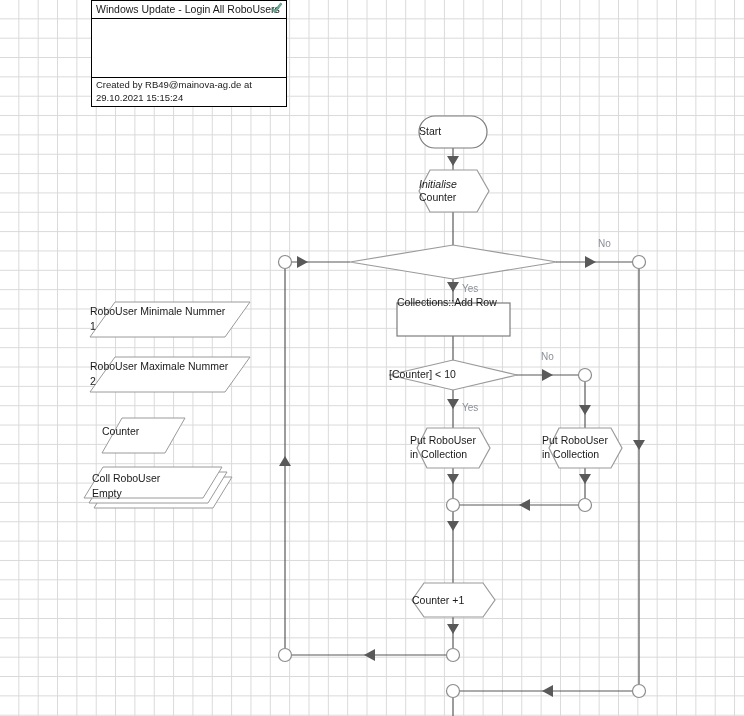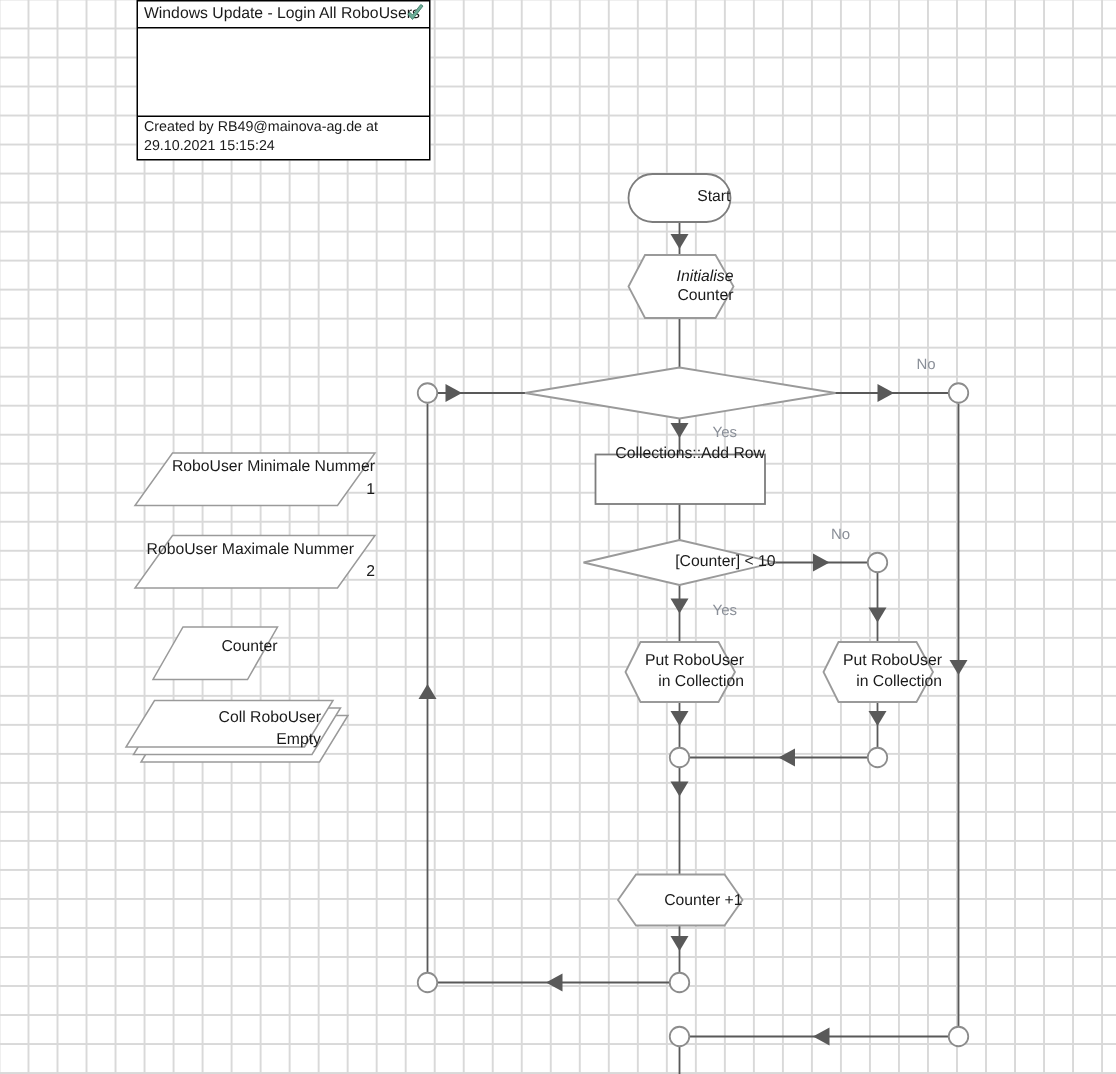--- a/index.html
+++ b/index.html
@@ -66,34 +66,33 @@
     font-size: 9.5px;
     line-height: 12.5px;
     color: #1a1a1a;
     border-bottom: 1px solid #a3a3a3;
   }
   .annotation-meta:last-child { border-bottom: none; }
 
   
   .shape-label {
     position: absolute;
-    text-align: right;
+    text-align: left;
     color: #1a1a1a;
     font-size: 10.5px;
     line-height: 13px;
     pointer-events: none;
     white-space: nowrap;
   }
   .edge-label {
     position: absolute;
     color: #8a8f98;
     font-size: 10px;
     line-height: 12px;
     white-space: nowrap;
-    margin-left: 13px;
   }
 </style>
 </head>
 <body>
 
 <div id="canvas">
 
   <div class="annotation-card">
     <div class="annotation-title">
       <span>Windows Update - Login All RoboUsers</span>
@@ -207,21 +206,21 @@
   <div class="shape-label" style="left:410px; top:448px; width:86px;">in Collection</div>
 
   <div class="shape-label" style="left:542px; top:434px; width:86px;">Put RoboUser</div>
   <div class="shape-label" style="left:542px; top:448px; width:86px;">in Collection</div>
 
   <div class="shape-label" style="left:412px; top:594px; width:83px;">Counter +1</div>
 
   <div class="shape-label" style="left:90px; top:305px; width:160px;">RoboUser Minimale Nummer</div>
   <div class="shape-label" style="left:90px; top:320px; width:160px;">1</div>
 
-  <div class="shape-label" style="left:76px; top:360px; width:160px;">RoboUser Maximale Nummer</div>
+  <div class="shape-label" style="left:90px; top:360px; width:160px;">RoboUser Maximale Nummer</div>
   <div class="shape-label" style="left:90px; top:375px; width:160px;">2</div>
 
   <div class="shape-label" style="left:102px; top:425px; width:83px;">Counter</div>
 
   <div class="shape-label" style="left:92px; top:472px; width:122px;">Coll RoboUser</div>
   <div class="shape-label" style="left:92px; top:487px; width:122px;">Empty</div>
 
   <div class="edge-label" style="left:598px; top:238px;">No</div>
   <div class="edge-label" style="left:462px; top:283px;">Yes</div>
   <div class="edge-label" style="left:541px; top:351px;">No</div>

